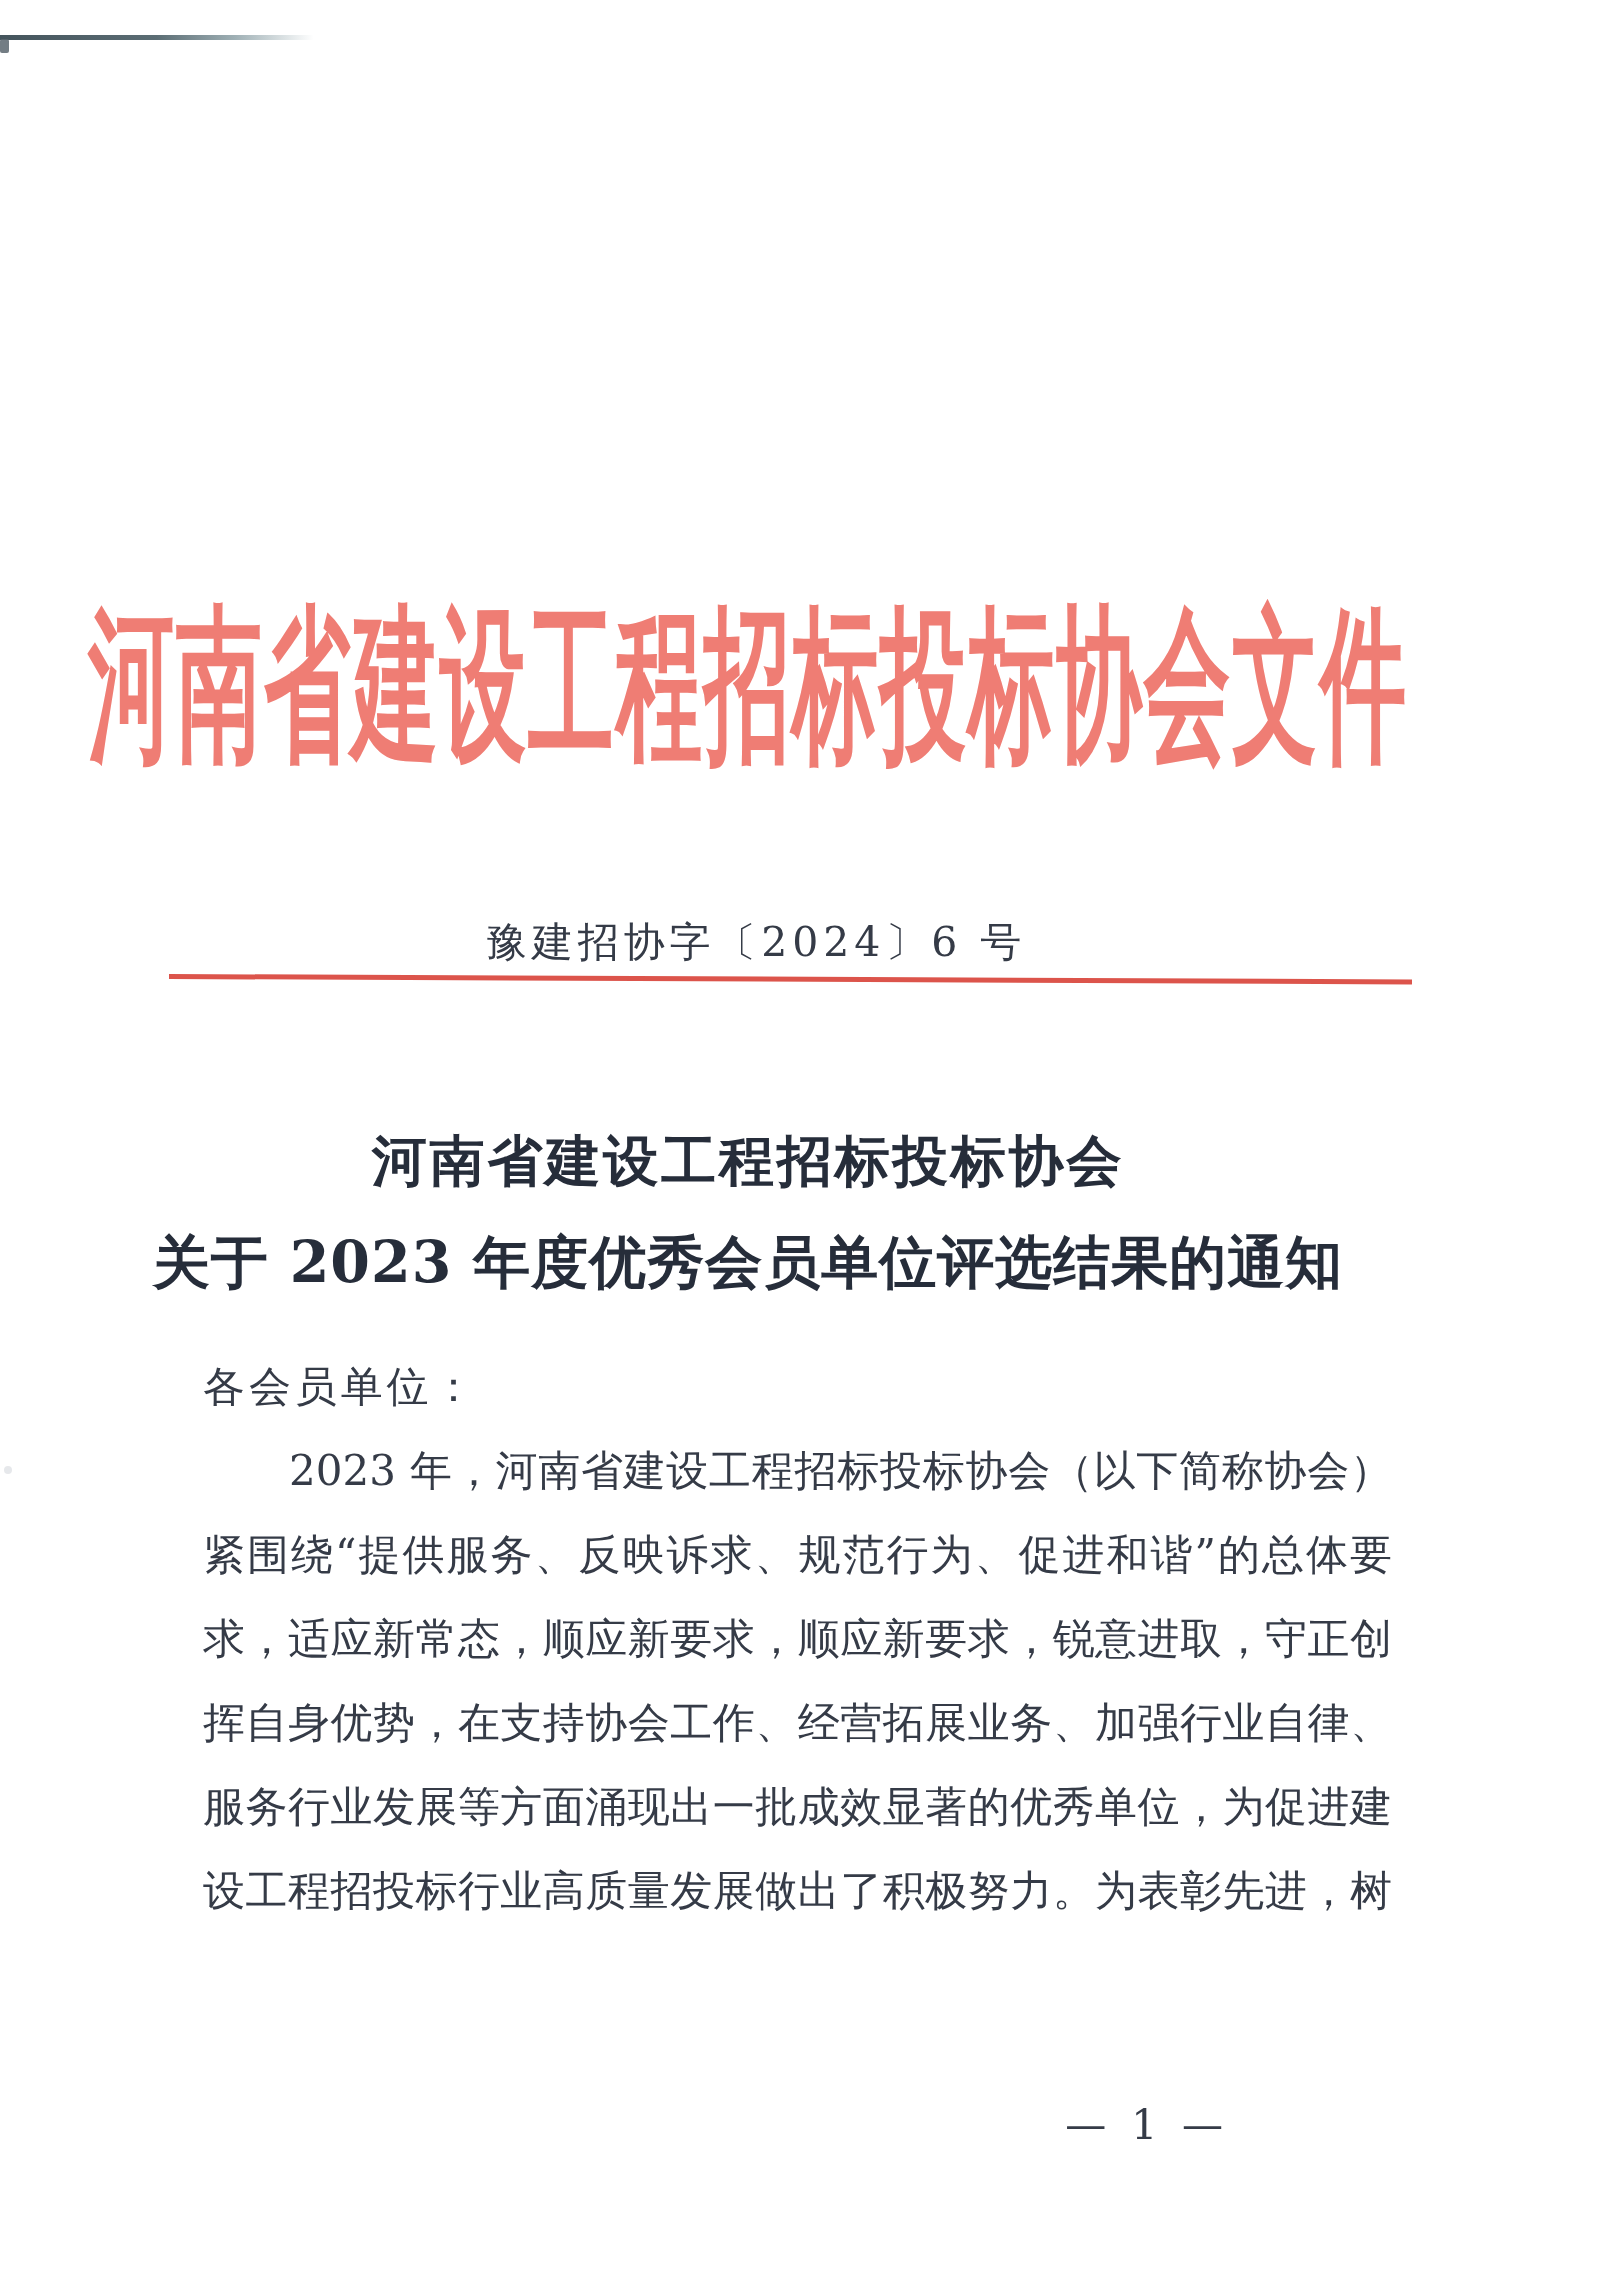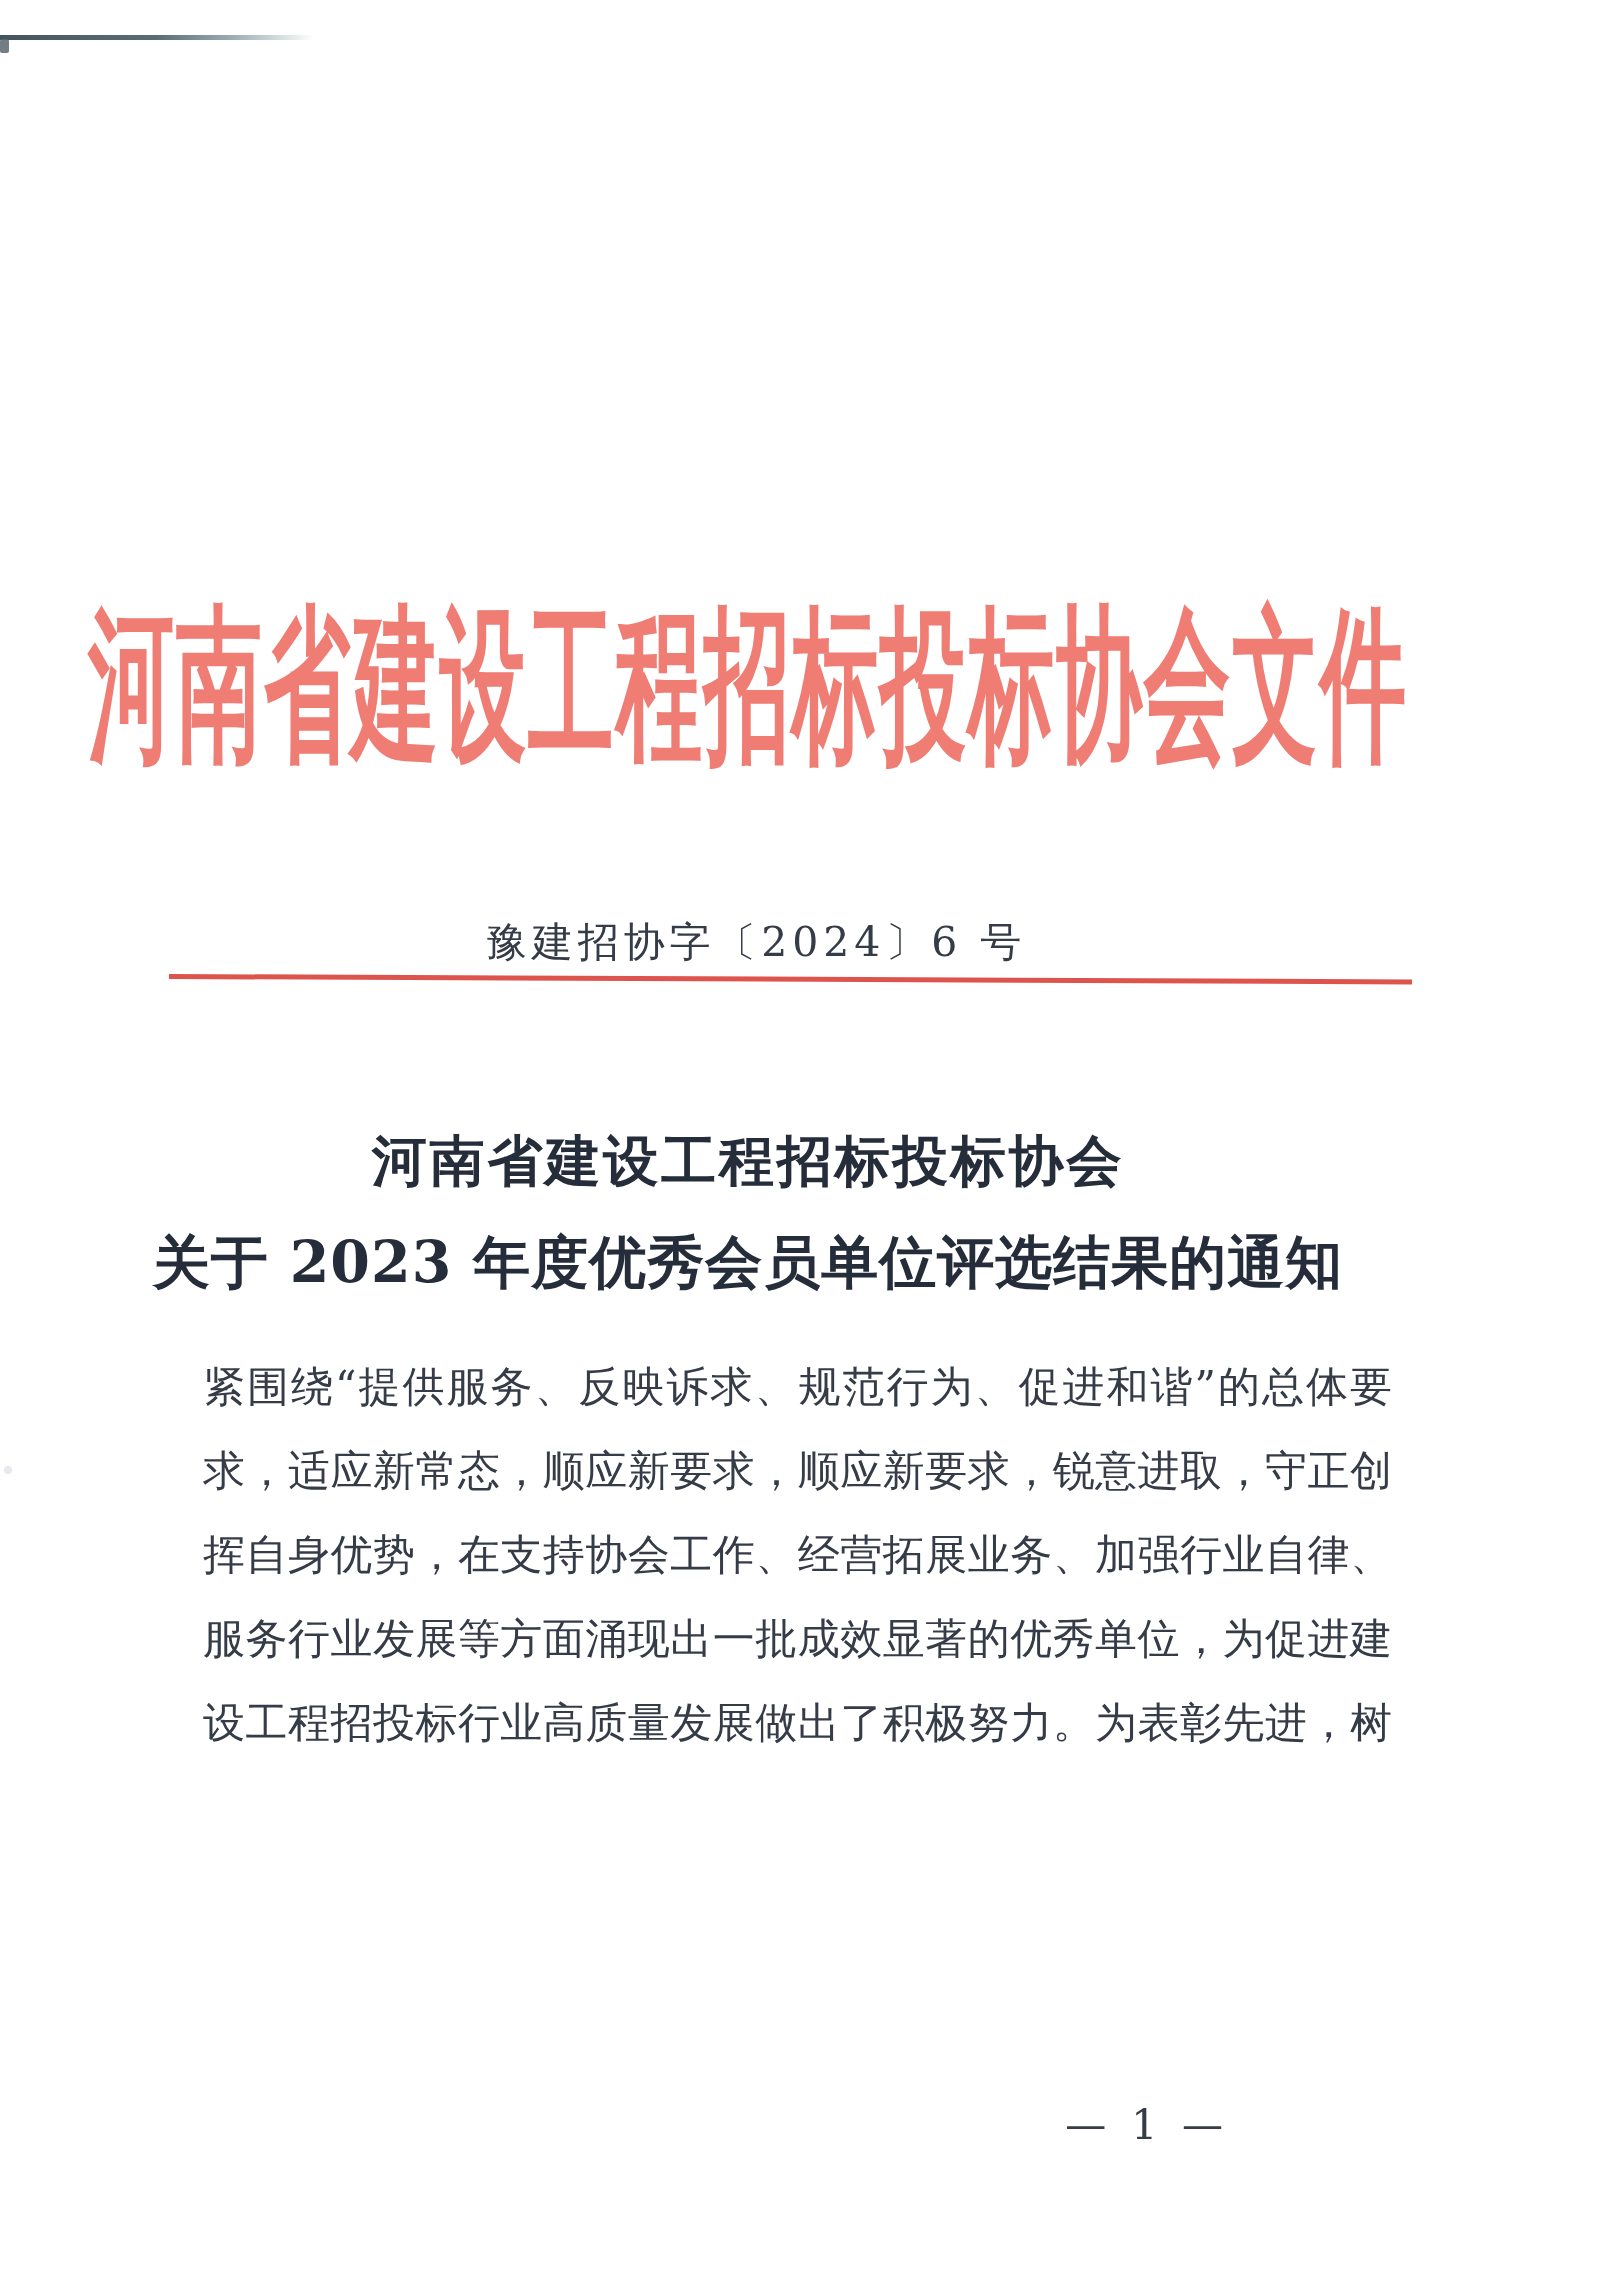--- a/index.html
+++ b/index.html
@@ -149,21 +149,23 @@
 
   <div class="doc-number">豫建招协字〔2024〕6 号</div>
 
   <div class="red-rule"></div>
 
   <div class="title-line1">河南省建设工程招标投标协会</div>
 
   <div class="title-line2">关于 2023 年度优秀会员单位评选结果的通知</div>
 
   <div class="body-block">
+    <div class="salutation">各会员单位：</div>
     <div>
+        <div class="para-line indent">2023 年，河南省建设工程招标投标协会（以下简称协会）</div>
         <div class="para-line">紧围绕“提供服务、反映诉求、规范行为、促进和谐”的总体要</div>
         <div class="para-line">求，适应新常态，顺应新要求，顺应新要求，锐意进取，守正创</div>
         <div class="para-line">挥自身优势，在支持协会工作、经营拓展业务、加强行业自律、</div>
         <div class="para-line">服务行业发展等方面涌现出一批成效显著的优秀单位，为促进建</div>
         <div class="para-line">设工程招投标行业高质量发展做出了积极努力。为表彰先进，树</div>
       </div>
   </div>
 
   <div class="page-number">— 1 —</div>
 

